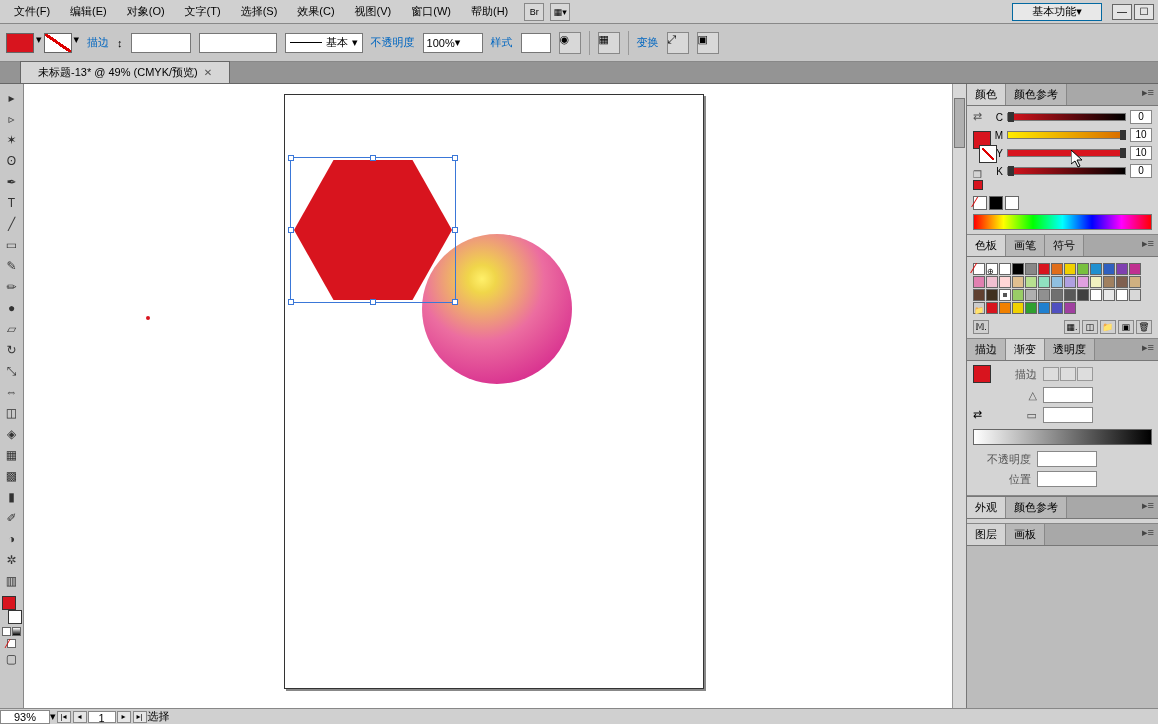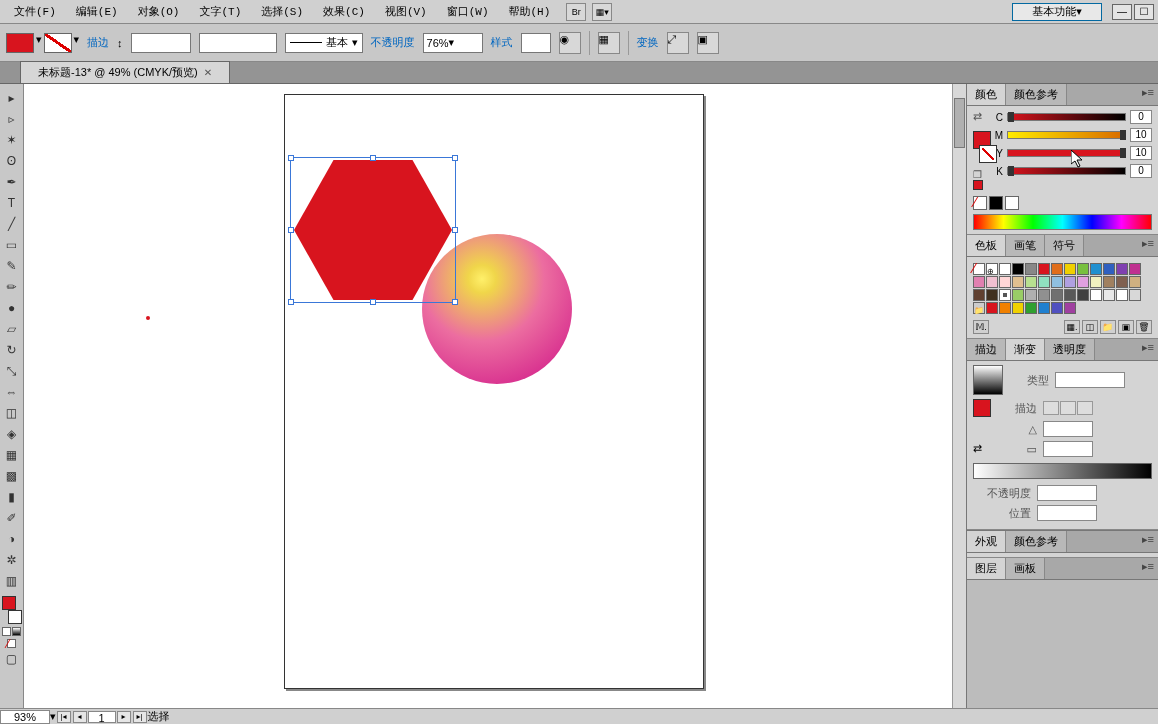--- a/index.html
+++ b/index.html
@@ -1,20 +1,20 @@
 <!DOCTYPE html>
 <html><head>
 <meta charset="utf-8">
 <style>
 * { margin: 0; padding: 0; box-sizing: border-box; font-family: "Microsoft YaHei", SimSun, sans-serif; font-size: 11px; }
 body { background: #a8a8a8; width: 1158px; height: 724px; overflow: hidden; position: relative; }
 
 
 .menubar { height: 24px; background: #d0d0d0; border-bottom: 1px solid #888; display: flex; align-items: center; padding: 0 4px; }
-.menubar .menu-item { padding: 3px 10px; cursor: default; font-family: Liberation Mono, monospace; }
+.menubar .menu-item { padding: 3px 10px; cursor: default; }
 .menubar .right-area { margin-left: auto; display: flex; align-items: center; gap: 4px; }
 .workspace-dd { width: 90px; height: 18px; background: #e8e8e8; border: 1px solid #0369a1; display: flex; align-items: center; justify-content: center; }
 .winbtns { display: flex; gap: 2px; margin-left: 6px; }
 .winbtn { width: 20px; height: 16px; background: #e4e4e4; border: 1px solid #666; display: flex; align-items: center; justify-content: center; font-size: 10px; }
 
 
 .control-bar { height: 38px; background: #c8c8c8; border-bottom: 1px solid #888; display: flex; align-items: center; padding: 0 6px; gap: 8px; }
 .control-bar .swatch { width: 28px; height: 20px; border: 1px solid #666; background: #d8141e; }
 .control-bar .swatch.none { background: #fff; position: relative; }
 .control-bar .swatch.none:after { content:""; position:absolute; left:0; top:0; right:0; bottom:0; background: linear-gradient(to top right, transparent 45%, #d00 45%, #d00 55%, transparent 55%); }
@@ -142,21 +142,21 @@
     <span>▾</span>
     <div class="swatch none"></div>
     <span>▾</span>
   </div>
   <span class="label">描边</span>
   <span>↕</span>
   <div class="dd"></div>
   <div class="dd wide-dd"></div>
   <div class="dd wide-dd" style="display:flex;align-items:center;gap:4px;padding:0 4px;"><span style="flex:1;height:1px;background:#000;"></span><span>基本</span> ▾</div>
   <span class="label">不透明度</span>
-  <div class="dd" style="display:flex;align-items:center;padding:0 3px;"><span>76%</span> ▾</div>
+  <div class="dd" style="display:flex;align-items:center;padding:0 3px;"><span>100%</span> ▾</div>
   <span class="label">样式</span>
   <div class="dd" style="width:30px;"></div>
   <div class="btn">◉</div>
   <div class="sep"></div>
   <div class="btn">▦</div>
   <div class="sep"></div>
   <span class="label">变换</span>
   <div class="btn">⤢</div>
   <div class="btn">▣</div>
 </div>
@@ -361,25 +361,20 @@
     </div>
 
     <div class="panel-tabs">
       <div class="panel-tab">描边</div>
       <div class="panel-tab active">渐变</div>
       <div class="panel-tab">透明度</div>
       <div class="collapse">▸≡</div>
     </div>
     <div class="panel-body grad-panel">
       <div class="row">
-        <div class="grad-preview"></div>
-        <span class="glabel">类型</span>
-        <div class="gsel"></div>
-      </div>
-      <div class="row">
         <div class="mini-sw"></div>
         <span class="glabel">描边</span>
         <div style="display:flex;gap:1px;">
           <div class="opt" style="width:16px;height:14px;border:1px solid #999;background:#ddd;"></div>
           <div class="opt" style="width:16px;height:14px;border:1px solid #999;background:#ddd;"></div>
           <div class="opt" style="width:16px;height:14px;border:1px solid #999;background:#ddd;"></div>
         </div>
       </div>
       <div class="row">
         <div style="width:18px;"></div>

